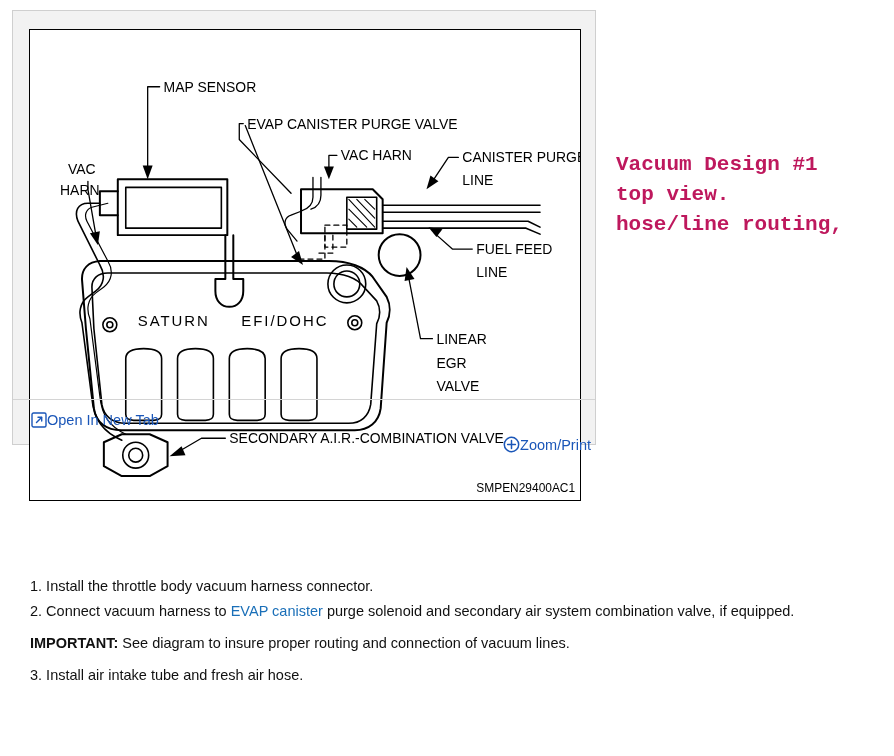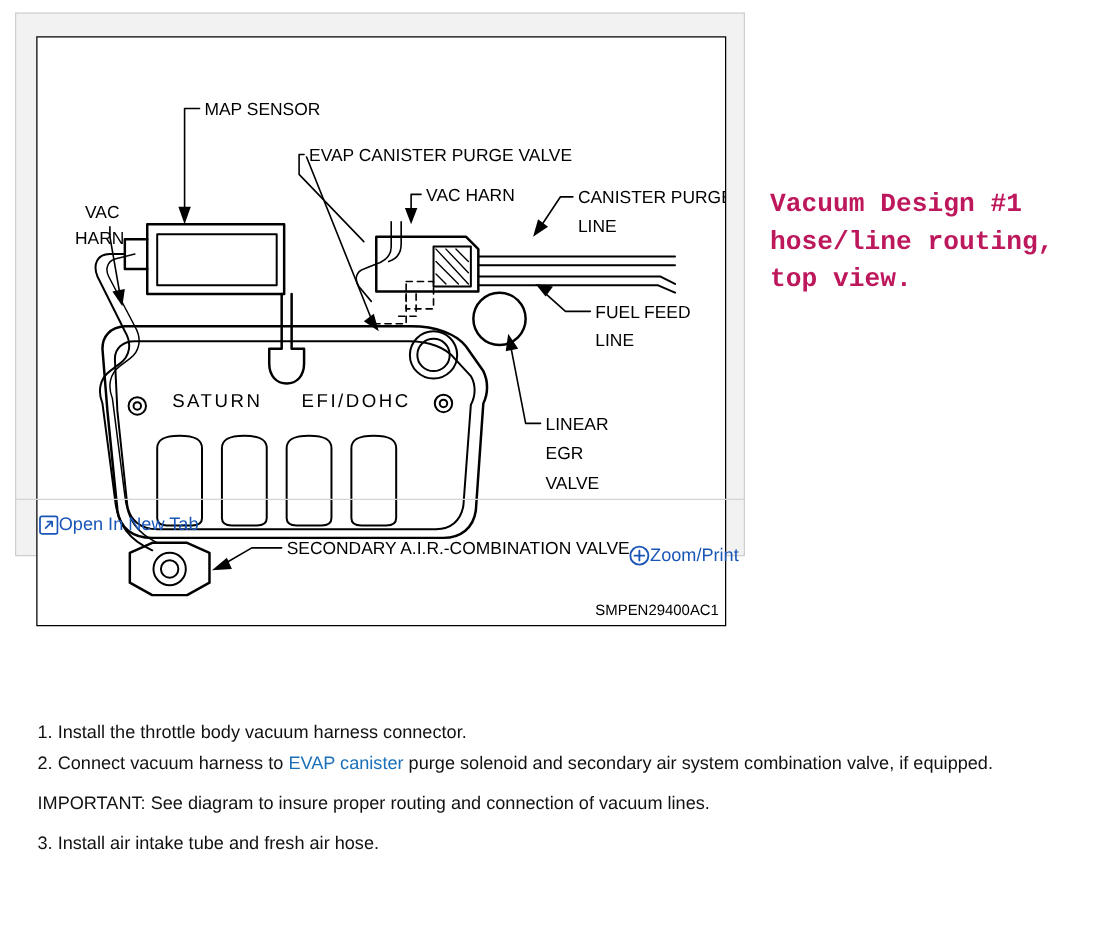--- a/index.html
+++ b/index.html
@@ -94,21 +94,21 @@
     font-size: 14.5px;
     line-height: 17px;
     color: #111111;
   }
   .step-line {
     margin: 0 0 8px 12px;
     white-space: nowrap;
   }
   .step-line.spacer-before { margin-top: 15px; }
   .link-inline { color: #1a6fb8; }
-  .important-label { font-weight: normal; }
+  .important-label { font-weight: bold; }
 
   
   .dg-label {
     font-family: "Liberation Sans", sans-serif;
     font-size: 14px;
     fill: #000000;
   }
   .dg-label-small {
     font-family: "Liberation Sans", sans-serif;
     font-size: 12px;
@@ -250,22 +250,22 @@
           <path d="M8.5 4.6 L8.5 12.4 M4.6 8.5 L12.4 8.5" stroke="#1a56b8" stroke-width="1.5" stroke-linecap="round"></path>
         </svg>
       </span>
       <span>Zoom/Print</span>
     </div>
   </div>
 </div>
 
 <div id="caption">
   <div>Vacuum Design #1</div>
+  <div>top view.</div>
   <div>hose/line routing,</div>
-  <div>top view.</div>
 </div>
 
 <div id="steps">
   <p class="step-line">1. Install the throttle body vacuum harness connector.</p>
   <p class="step-line">
     <span>2. Connect vacuum harness to </span><span class="link-inline">EVAP canister</span><span> purge solenoid and secondary air system combination valve, if equipped.</span>
   </p>
   <p class="step-line spacer-before">
     <span class="important-label">IMPORTANT:</span><span> See diagram to insure proper routing and connection of vacuum lines.</span>
   </p>

